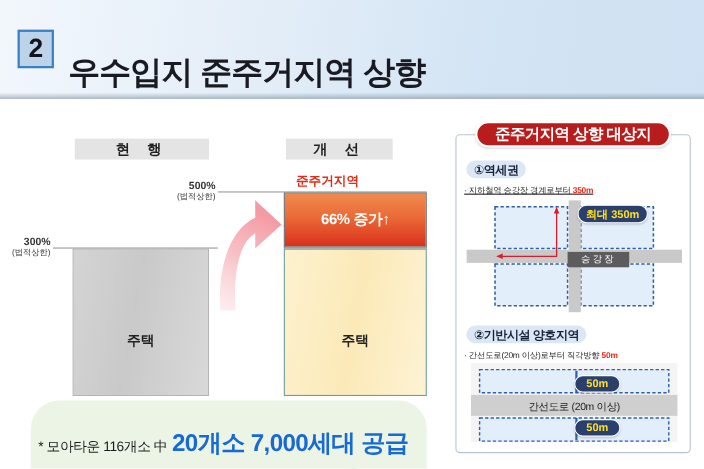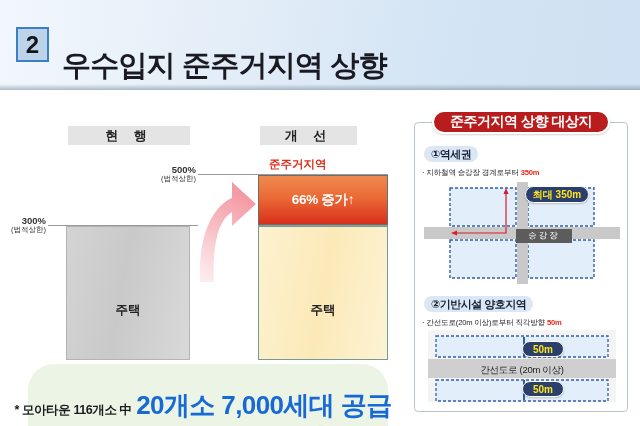--- a/index.html
+++ b/index.html
@@ -101,22 +101,22 @@
     font-size:8px;line-height:1.45;color:#555;text-align:center;
   }
 
   
   .city{position:absolute;left:18px;top:328px;width:380px;height:34px;}
 
   .caption{
     position:absolute;left:0;top:296px;width:406px;text-align:center;
     white-space:nowrap;
   }
-  .caption .c1{font-size:12.5px;font-weight:bold;color:#1c1c1c;letter-spacing:-.4px;}
-  .caption .c2{font-size:26px;font-weight:bold;color:#1769d6;letter-spacing:-.6px;}
+  .caption .c1{font-size:12.5px;font-weight:normal;color:#1c1c1c;letter-spacing:-.4px;}
+  .caption .c2{font-size:22px;font-weight:bold;color:#1769d6;letter-spacing:-.6px;}
 
   
   .right-pane{
     position:absolute;left:414px;top:122px;width:214px;height:290px;
     border:1px solid #b9c4d2;border-radius:4px;background:#fff;box-sizing:border-box;
   }
   .panel-title{
     position:absolute;left:432px;top:110px;width:178px;height:24px;
     background:#b91c1c;border:2px solid #fff;border-radius:12px;
     display:flex;align-items:center;justify-content:center;
@@ -126,21 +126,21 @@
   .sub-pill{
     position:absolute;height:16px;padding:0 7px;background:#dbe7f5;border-radius:8px;
     display:flex;align-items:center;font-size:11px;font-weight:bold;color:#152238;
     letter-spacing:-.5px;
   }
   .pill1{left:424px;top:146px;}
   .pill2{left:424px;top:296px;}
   .bullet{
     position:absolute;font-size:7.6px;color:#1d1d1d;white-space:nowrap;letter-spacing:-.2px;
   }
-  .b1{left:422px;top:168px;}
+  .b1{left:422px;top:168px;text-decoration:underline;}
   .b2{left:422px;top:318px;}
   .bullet .red{color:#e8261a;font-weight:bold;}
 
   .diagram1{position:absolute;left:424px;top:182px;width:196px;height:102px;}
   .diagram2{position:absolute;left:428px;top:330px;width:188px;height:72px;}
 
   .mbadge{
     position:absolute;background:#2a3f6b;border:1.5px solid #fff;border-radius:9px;
     display:flex;align-items:center;justify-content:center;
     font-weight:bold;color:#ffe21f;box-sizing:border-box;

